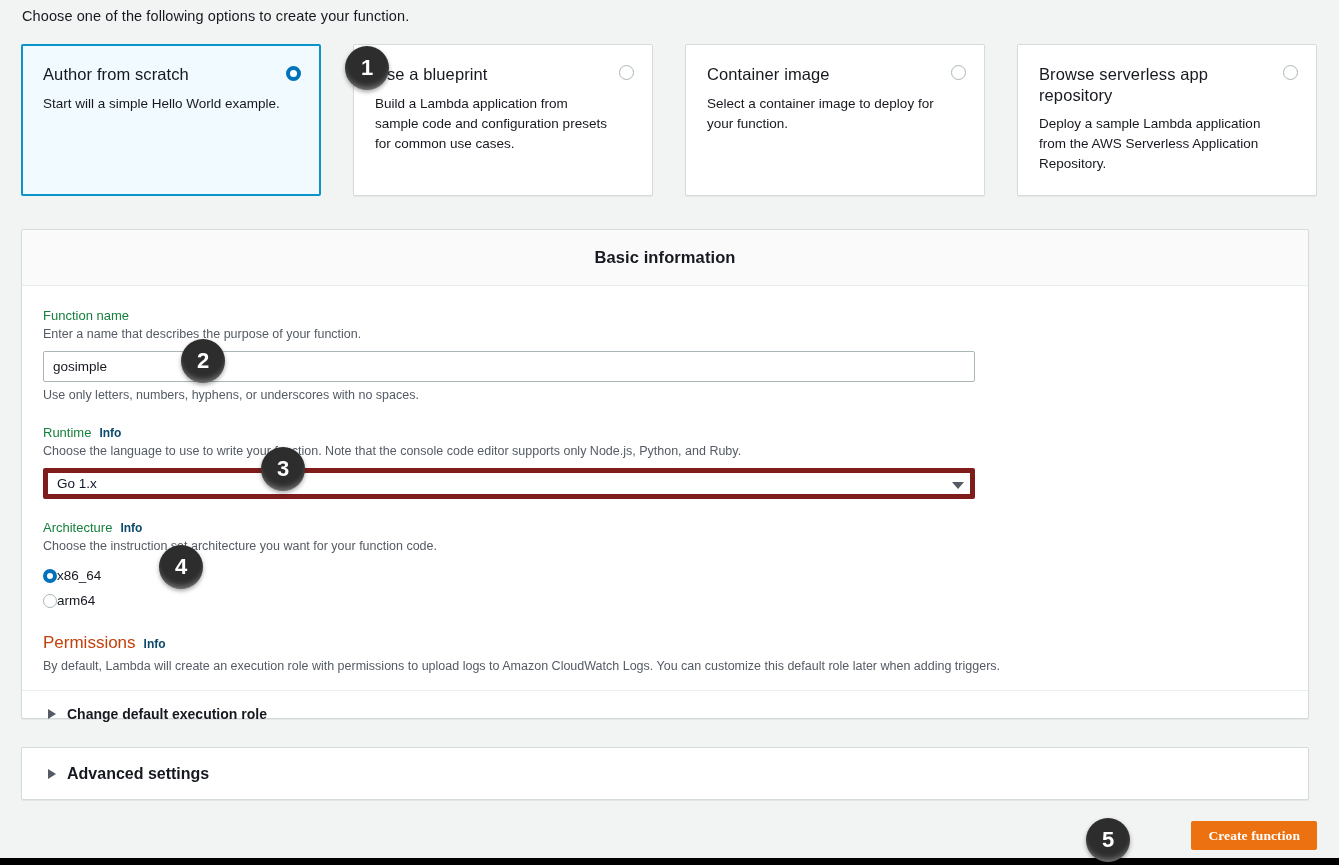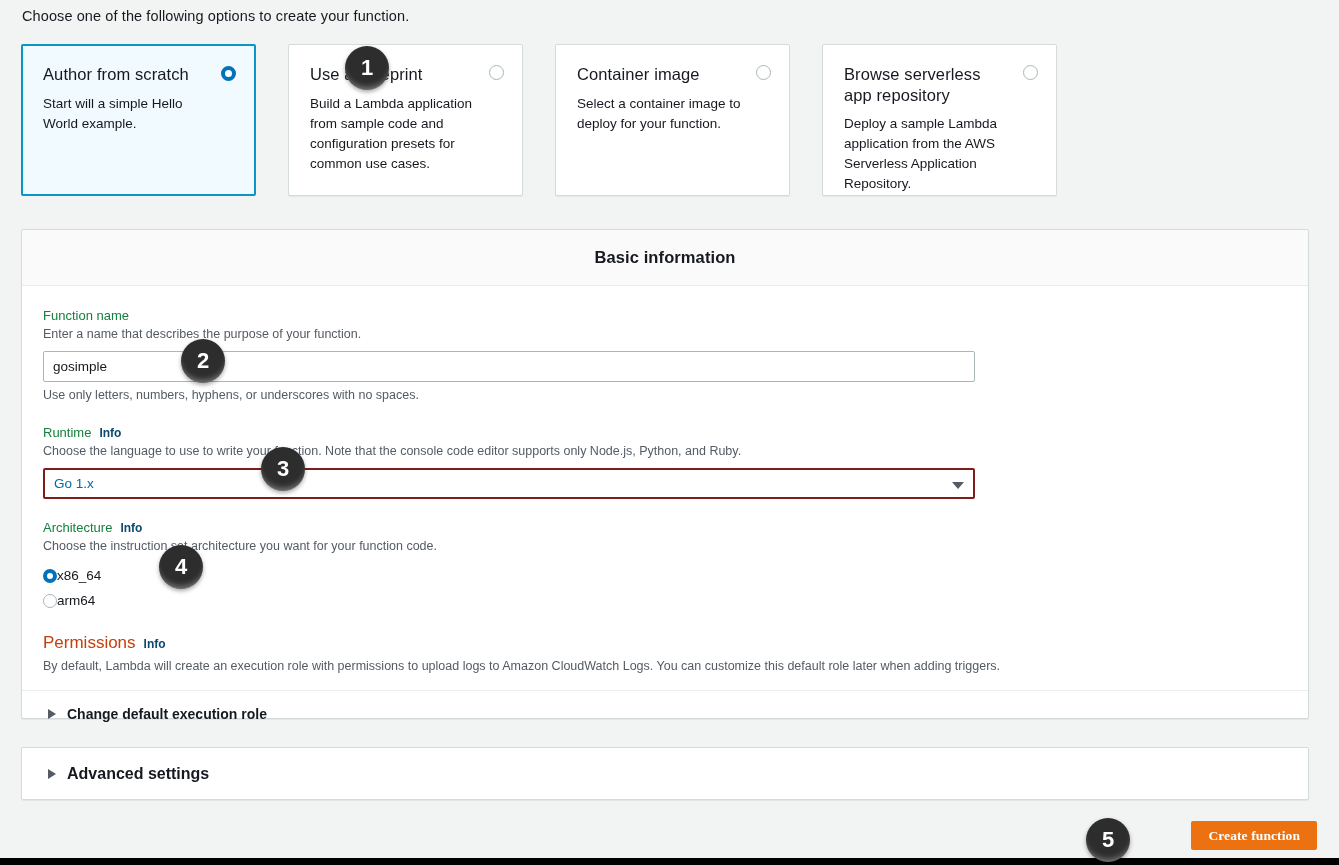--- a/index.html
+++ b/index.html
@@ -23,21 +23,21 @@
     left: 22px; top: 8px;
     font-size: 14.5px;
     color: #16191f;
     letter-spacing: .1px;
   }
 
   
   .cards {
     position: absolute;
     left: 21px; top: 44px;
-    width: 1036px; height: 152px;
+    width: 1296px; height: 152px;
     display: flex;
     gap: 32px;
   }
   .card {
     position: relative;
     flex: 1 1 0;
     background: #ffffff;
     border: 1px solid #d5dbdb;
     border-radius: 2px;
     padding: 19px 20px 14px 21px;
@@ -160,23 +160,23 @@
     width: 932px;
     margin-top: 9px;
   }
   .select-box {
     width: 932px;
     height: 31px;
     padding: 4px 28px 4px 9px;
     display: flex;
     align-items: center;
     font-size: 13.5px;
-    color: #0369a1;
-    background: #ffffff;
-    border: 2px solid #7f1d1d;
+    color: #0f172a;
+    background: #ffffff;
+    border: 5px solid #7f1d1d;
     border-radius: 2px;
     cursor: pointer;
   }
   .caret {
     position: absolute;
     right: 11px; top: 50%;
     margin-top: -2px;
     width: 0; height: 0;
     border-left: 6px solid transparent;
     border-right: 6px solid transparent;

